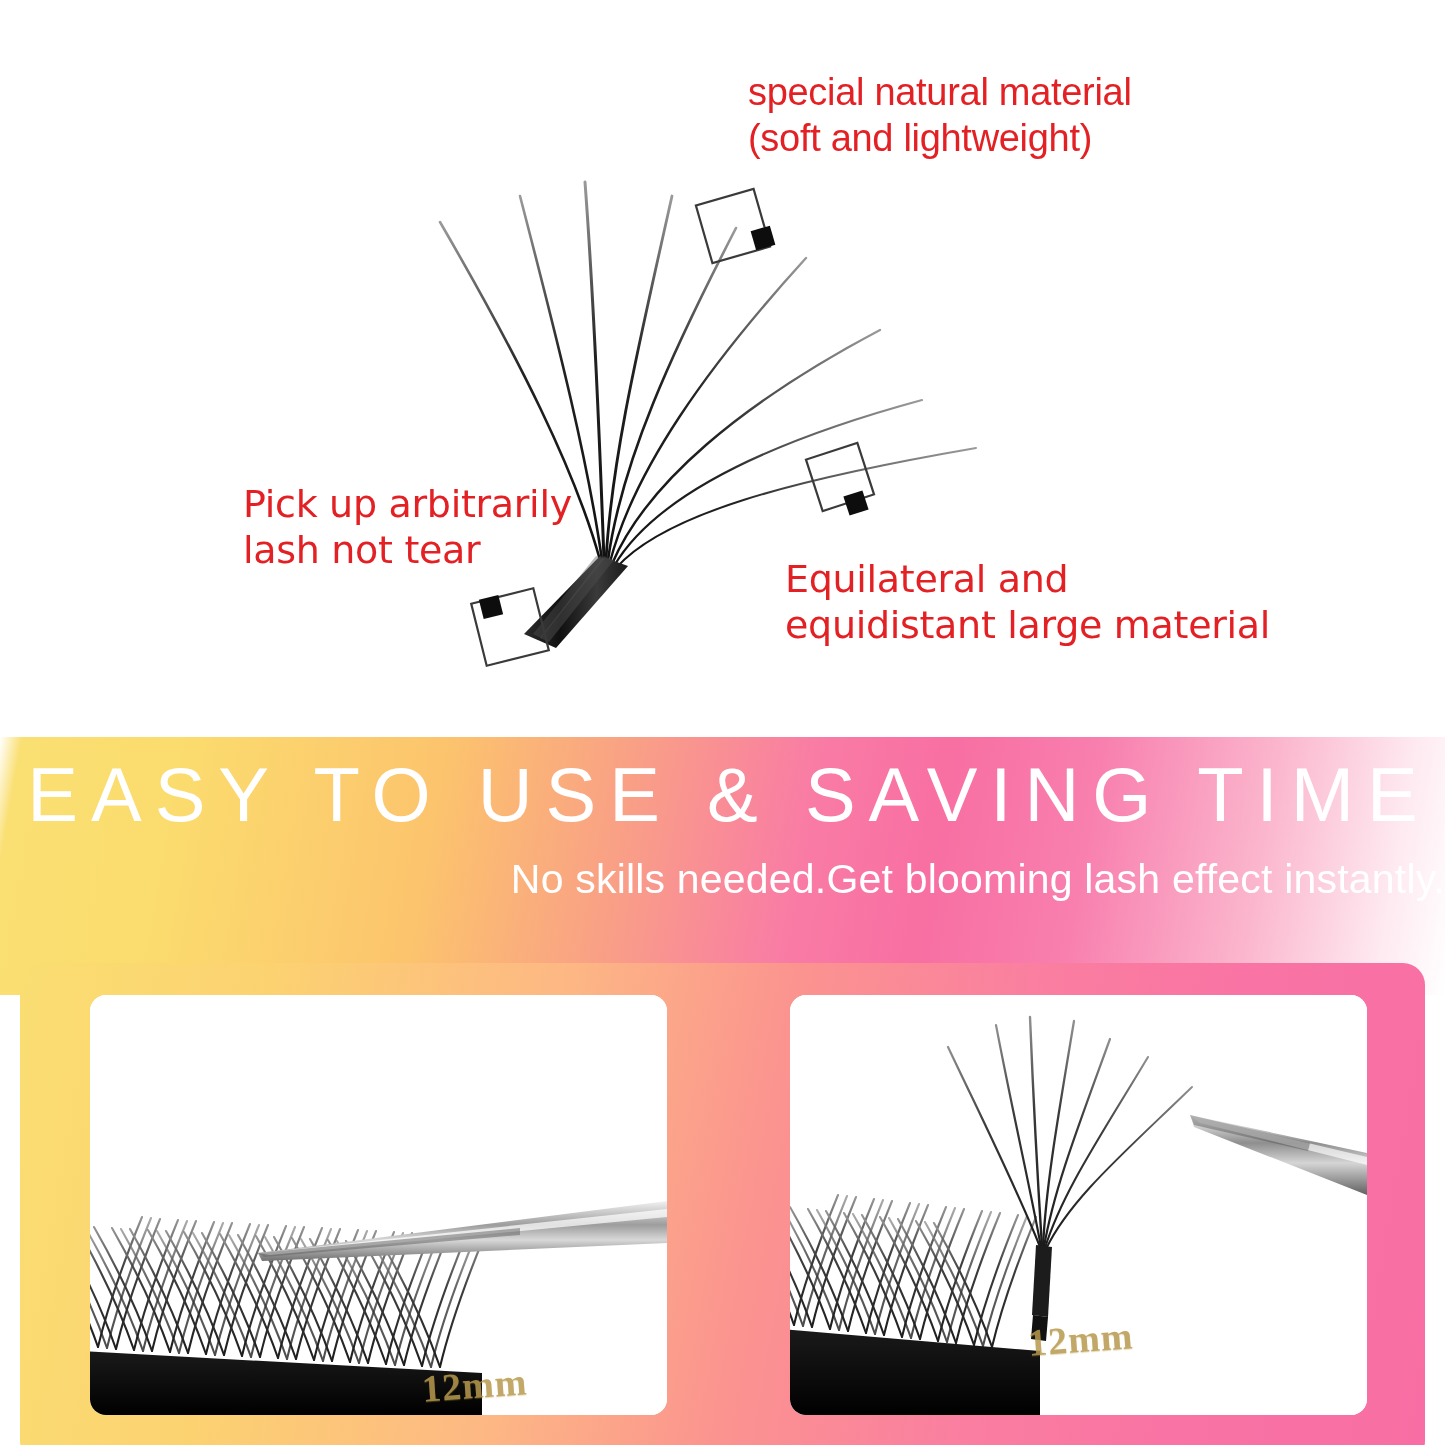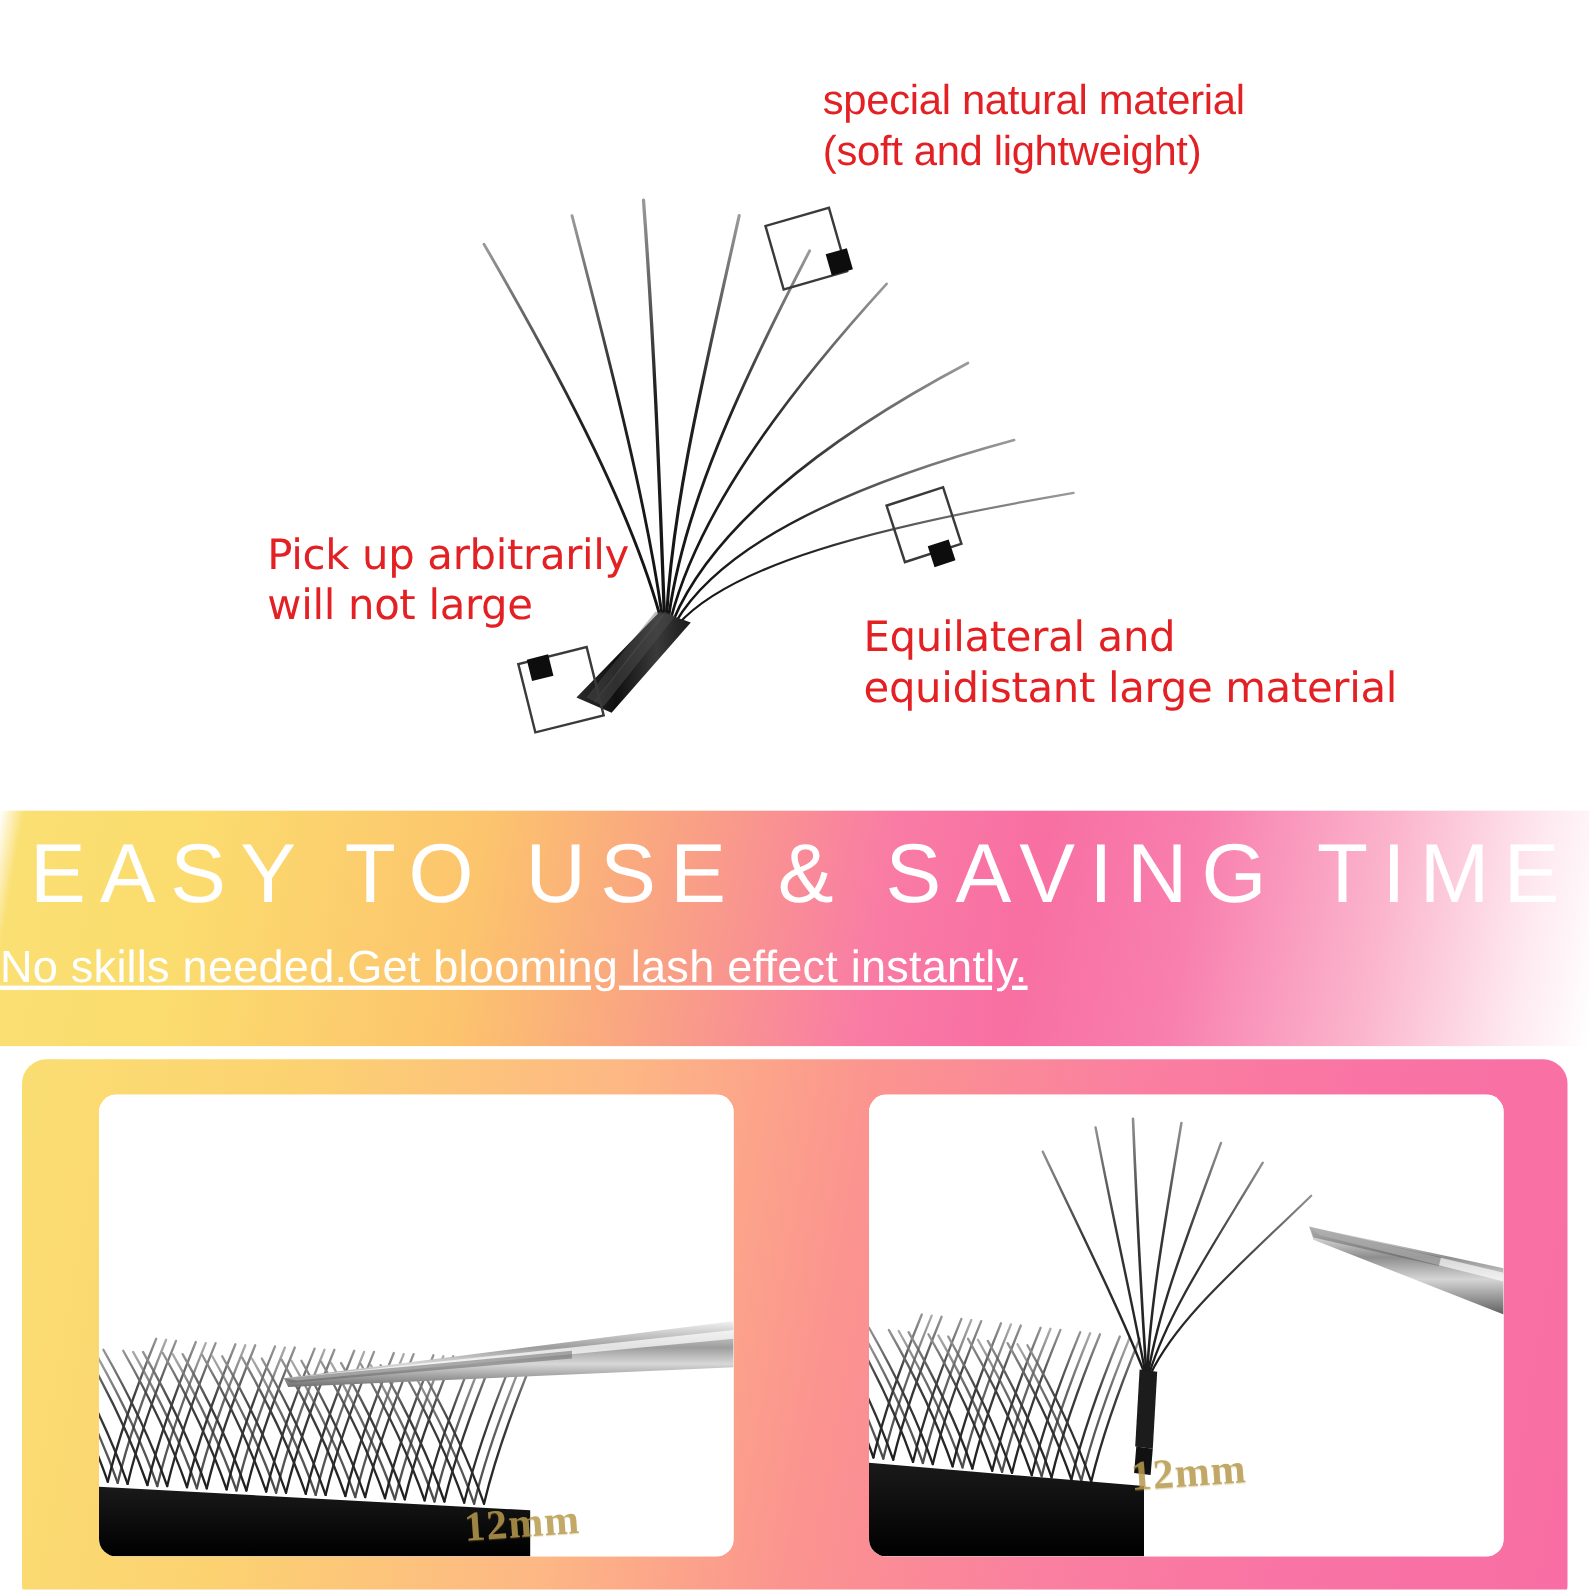--- a/index.html
+++ b/index.html
@@ -54,21 +54,21 @@
     left: 0; top: 0;
     width: 1445px;
     height: 737px;
   }
 
   
   #banner {
     position: absolute;
     left: 0; top: 737px;
     width: 1445px;
-    height: 214px;
+    height: 258px;
     background: linear-gradient(100deg,
         #ffffff 0%,
         #fadf72 1.5%,
         #fbdc6e 12%,
         #fcc46d 30%,
         #f99f86 43%,
         #f97ca5 55%,
         #f86fa2 64%,
         #f87fae 74%,
         #fbb6cd 86%,
@@ -87,29 +87,28 @@
     font-weight: 400;
     letter-spacing: 13px;
     text-indent: 13px;
     line-height: 1.0;
     white-space: nowrap;
   }
   #banner-subtitle {
     position: absolute;
     left: 0; right: 0;
     top: 122px;
-    text-align: left;
+    text-align: right;
     color: #ffffff;
     font-family: "Liberation Sans", sans-serif;
     font-size: 41px;
     font-weight: 400;
     letter-spacing: 0.2px;
     line-height: 1.0;
     white-space: nowrap;
-    text-decoration: underline;
   }
 
   
   #bottom-panel {
     position: absolute;
     left: 20px; top: 963px;
     width: 1405px;
     height: 500px;
     border-radius: 22px;
     background: linear-gradient(100deg,
@@ -211,21 +210,21 @@
     <g>
       <rect x="478" y="595" width="64" height="64" transform="rotate(-14 510 627)" fill="none" stroke="#3a3a3a" stroke-width="2.2"></rect>
       <rect x="481" y="597" width="20" height="20" transform="rotate(-14 491 607)" fill="#0d0d0d"></rect>
     </g>
   </svg>
 
   <div class="annot" id="annot-material">special natural material
 (soft and lightweight)</div>
 
   <div class="annot" id="annot-pickup">Pick up arbitrarily
-will not large</div>
+lash not tear</div>
 
   <div class="annot" id="annot-equilateral">Equilateral and
 equidistant large material</div>
 </div>
 
 <div id="banner">
   <div id="banner-title">EASY TO USE &amp; SAVING TIME</div>
   <div id="banner-subtitle">No skills needed.Get blooming lash effect instantly.</div>
 </div>
 

